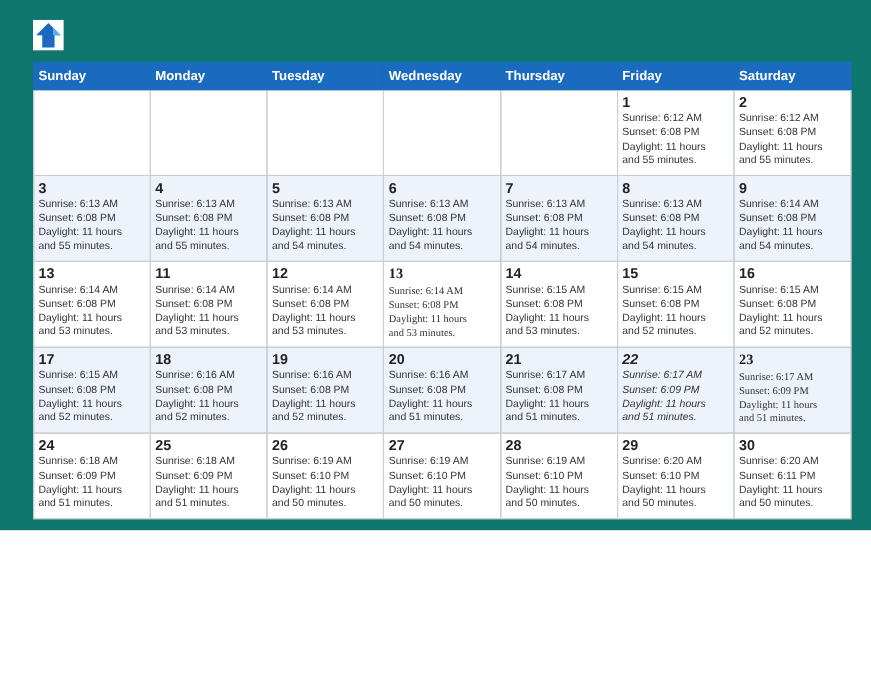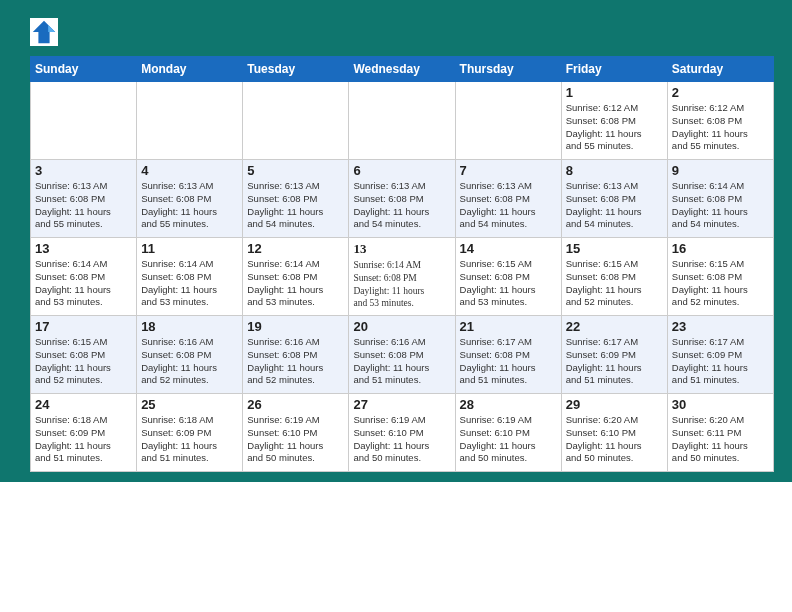--- a/index.html
+++ b/index.html
@@ -282,28 +282,28 @@
 Daylight: 11 hours
 and 51 minutes.</div>
           </td>
           <td style="background: rgb(237, 242, 251);">
             <span class="day-num">21</span>
             <div class="day-info" style="white-space: pre-line;">Sunrise: 6:17 AM
 Sunset: 6:08 PM
 Daylight: 11 hours
 and 51 minutes.</div>
           </td>
-          <td style="background: rgb(237, 242, 251);">
+          <td style="background: rgb(237, 242, 251); font-style: italic;">
             <span class="day-num">22</span>
             <div class="day-info" style="white-space: pre-line;">Sunrise: 6:17 AM
 Sunset: 6:09 PM
 Daylight: 11 hours
 and 51 minutes.</div>
           </td>
-          <td style="background: rgb(237, 242, 251);">
+          <td style="background: rgb(237, 242, 251); font-family: Liberation Serif, serif;">
             <span class="day-num">23</span>
             <div class="day-info" style="white-space: pre-line;">Sunrise: 6:17 AM
 Sunset: 6:09 PM
 Daylight: 11 hours
 and 51 minutes.</div>
           </td>
         </tr>
         <tr>
           <td style="background: rgb(255, 255, 255);">
             <span class="day-num">24</span>

